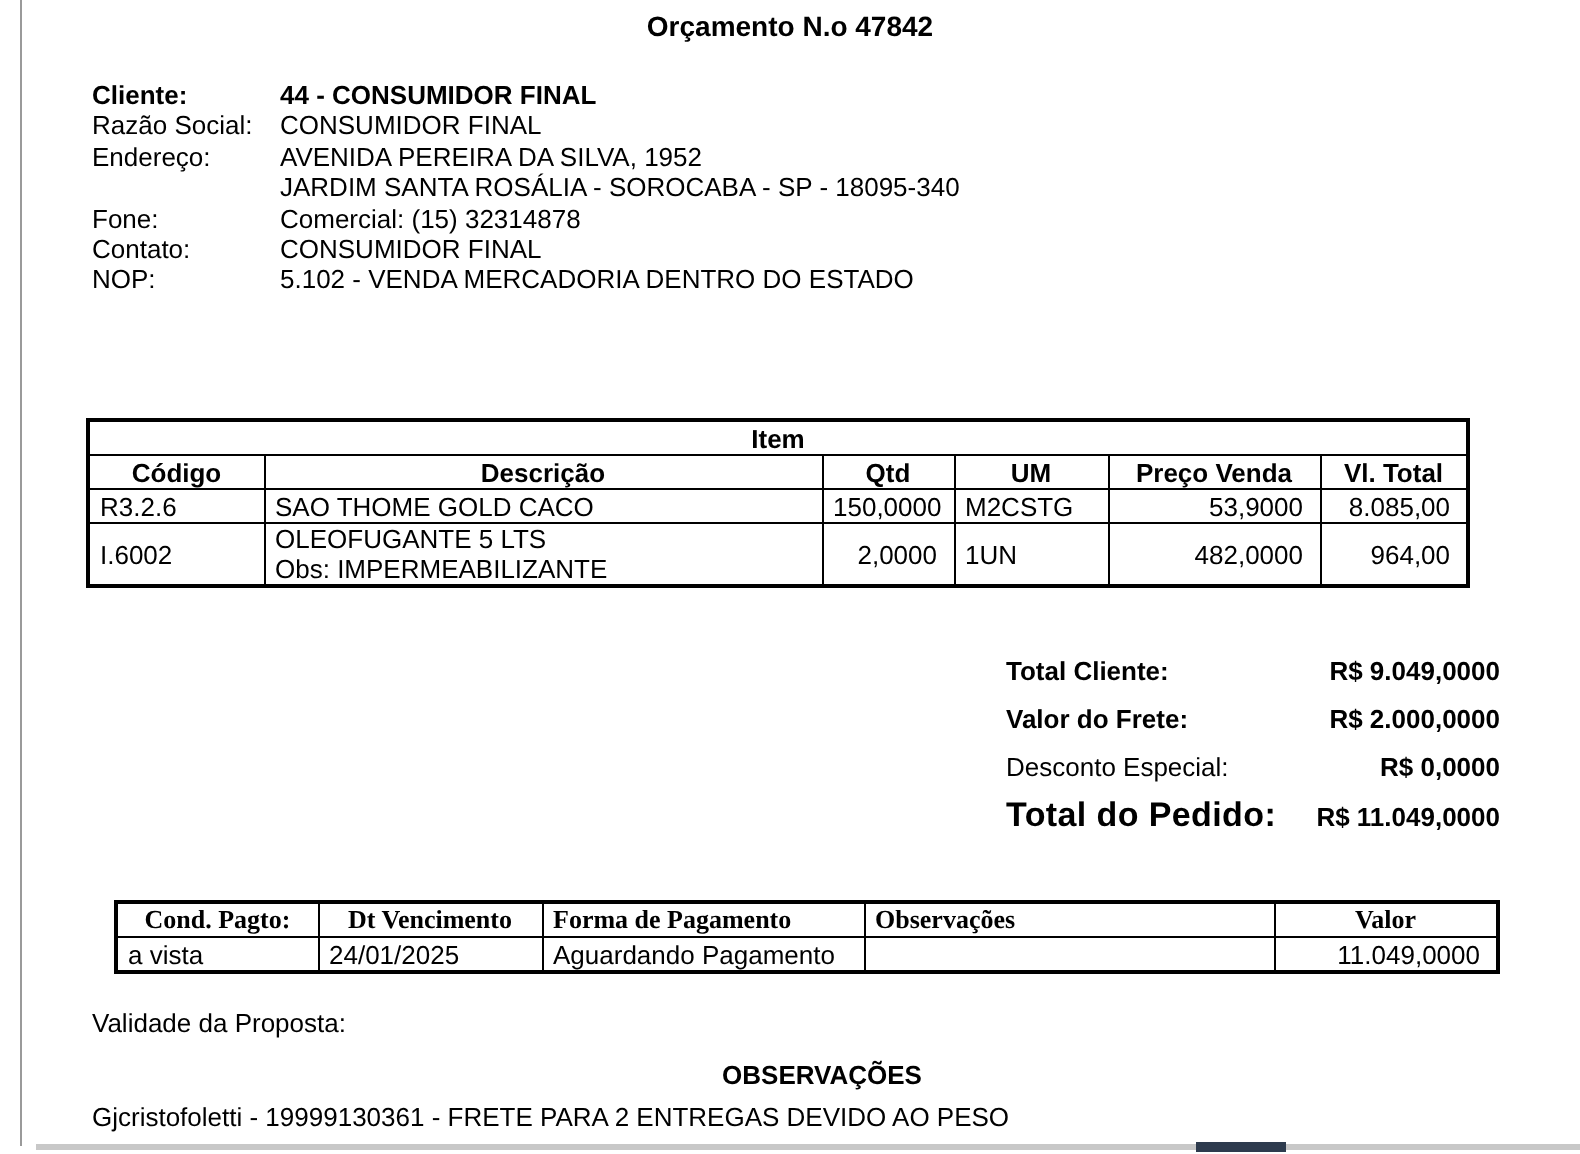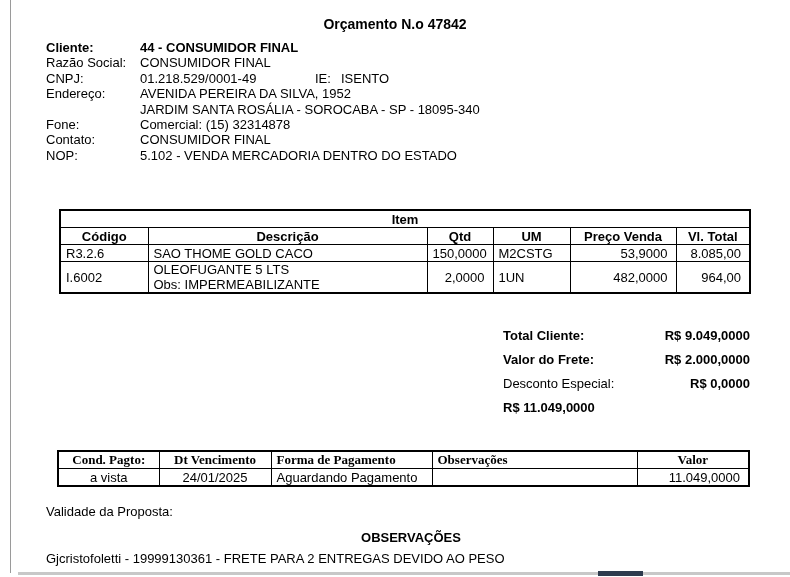--- a/index.html
+++ b/index.html
@@ -3,39 +3,39 @@
 <meta charset="utf-8">
 <style>
   html, body { margin:0; padding:0; }
   body {
     width:790px; height:577px; position:relative; overflow:hidden;
     background:#ffffff; color:#000000;
     font-family:"Liberation Sans", sans-serif; font-size:13px;
   }
   .left-rule { position:absolute; left:10px; top:0; width:1px; height:573px; background:#9a9a9a; }
 
-  .doc-title { position:absolute; top:16px; left:0; width:790px; text-align:center;
+  .doc-title { position:absolute; top:5px; left:0; width:790px; text-align:center;
                font-weight:bold; font-size:14px; }
 
   .client-block { position:absolute; left:46px; top:40px; line-height:15.4px; }
   .client-row { display:flex; }
   .client-label { flex:0 0 94px; }
   .bold { font-weight:bold; }
   .cnpj-val { display:inline-block; width:175px; }
   .ie-label { display:inline-block; width:26px; }
 
   table { border-collapse:collapse; table-layout:fixed; }
-  .item-table { position:absolute; left:59px; top:209px; width:690px; border:2px solid #000; }
+  .item-table { position:absolute; left:43px; top:209px; width:690px; border:2px solid #000; }
   .item-table th, .item-table td { border:1px solid #000; padding:0 5px; font-size:13px; height:16px; overflow:hidden; }
   .item-table .caption-cell { text-align:center; font-weight:bold; }
   .item-table th { font-weight:bold; text-align:center; }
   .item-table th.al { text-align:center; }
   .td-l { text-align:left; }
   .td-r { text-align:right; padding-right:8px !important; }
-  .td-c { text-align:center; }
+  .td-c { }
 
   .totals-block { position:absolute; left:503px; top:328px; width:247px; }
   .total-row { display:flex; justify-content:space-between; align-items:baseline; margin-bottom:8px; line-height:16px; }
   .total-row .big-label { font-size:17px; font-weight:bold; letter-spacing:0.2px; }
   .total-row .val { font-weight:bold; }
 
   .payment-table { position:absolute; left:57px; top:450px; width:691px; border:2px solid #000; }
   .payment-table th, .payment-table td { border:1px solid #000; padding:0 5px; font-size:13px; height:16px; overflow:hidden; }
   .payment-table th { font-weight:bold; text-align:center;font-family:Liberation Serif, serif; }
   .payment-table th.al { text-align:left; }
@@ -55,26 +55,20 @@
 <div class="doc-title">Orçamento N.o 47842</div>
 
 <div class="client-block">
   <div class="client-row">
     <span class="client-label bold">Cliente:</span>
     <span class="bold">44 - CONSUMIDOR FINAL</span>
   </div>
   <div class="client-row">
     <span class="client-label">Razão Social:</span>
     <span>CONSUMIDOR FINAL</span>
-  </div>
-  <div class="client-row">
-    <span class="client-label">CNPJ:</span>
-    <span>
-      <span class="cnpj-val">01.218.529/0001-49</span><span class="ie-label">IE:</span><span>ISENTO</span>
-    </span>
   </div>
   <div class="client-row">
     <span class="client-label">Endereço:</span>
     <span>AVENIDA PEREIRA DA SILVA, 1952</span>
   </div>
   <div class="client-row">
     <span class="client-label"></span>
     <span>JARDIM SANTA ROSÁLIA - SOROCABA - SP - 18095-340</span>
   </div>
   <div class="client-row">
@@ -144,20 +138,21 @@
   </div>
   <div class="total-row">
     <span class="bold">Valor do Frete:</span>
     <span class="val">R$ 2.000,0000</span>
   </div>
   <div class="total-row">
     <span>Desconto Especial:</span>
     <span class="val">R$ 0,0000</span>
   </div>
   <div class="total-row">
+    <span class="big-label">Total do Pedido:</span>
     <span class="val">R$ 11.049,0000</span>
   </div>
 </div>
 
 <table class="payment-table">
   <colgroup>
     <col style="width:101px">
       <col style="width:112px">
       <col style="width:161px">
     <col style="width:205px">

